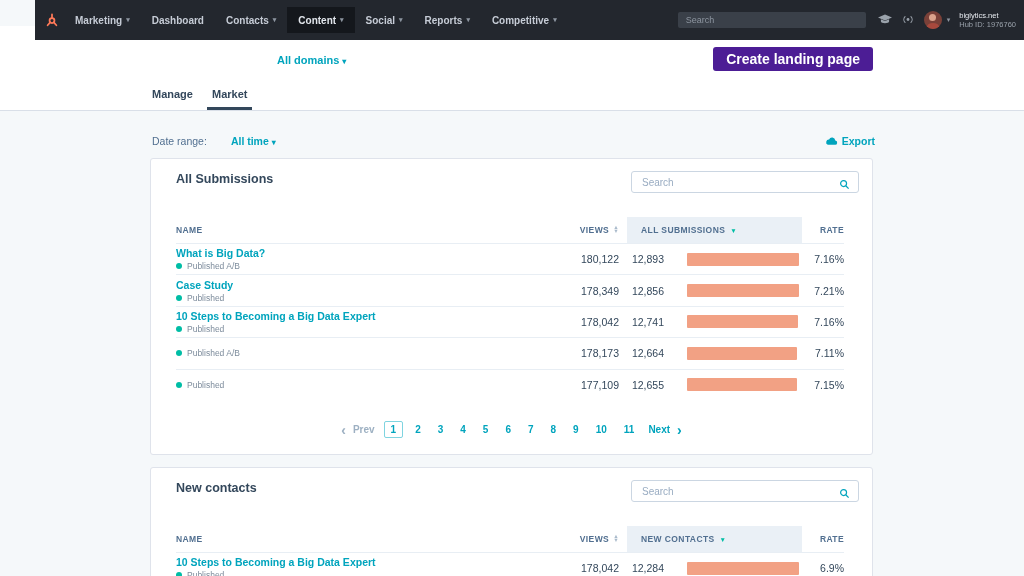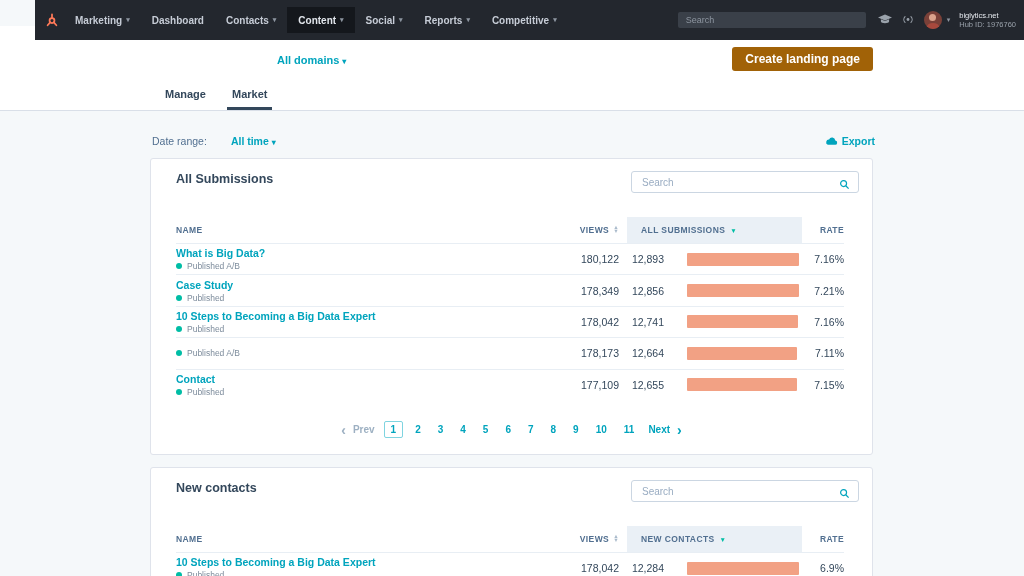--- a/index.html
+++ b/index.html
@@ -28,23 +28,23 @@
   .account .domain { color:#e8ecf1; }
   .account .hubid { color:#9aa2ab; }
 
   
   .header-band { position:absolute; top:26px; left:0; right:0; height:85px; background:#fff;
                  border-bottom:1px solid #d9dfe8; z-index:2; }
   .page-title { position:absolute; left:150px; top:19px; font-size:21px; color:#33475b; letter-spacing:.2px; }
   .domain-filter { position:absolute; left:277px; top:28px; font-size:11px; color:#00a4bd;
                    font-weight:bold; cursor:pointer; }
   .domain-filter .caret { font-size:8px; margin-left:3px; }
-  .create-btn { position:absolute; right:151px; top:21px; height:24px; background:#a16207; color:#fff;
-                font-size:12px; font-weight:bold; border:none; border-radius:3px; padding:0 13px; cursor:pointer; }
-  .tabs { position:absolute; left:165px; bottom:0; display:flex; gap:26px;margin-top:29px; }
+  .create-btn { position:absolute; right:151px; top:21px; height:24px; background:#4c1d95; color:#fff;
+                font-size:14px; font-weight:bold; border:none; border-radius:3px; padding:0 13px; cursor:pointer; }
+  .tabs { position:absolute; left:152px; bottom:0; display:flex; gap:19px;margin-top:29px; }
   .tab { font-size:11px; font-weight:bold; color:#33475b; padding-bottom:10px; position:relative; cursor:pointer; }
   .tab.active::after { content:''; position:absolute; left:-5px; right:-5px; bottom:0; height:3px; background:#33475b; }
 
   
   .toolbar { position:absolute; top:135px; left:152px; right:149px; display:flex; align-items:center; font-size:10.5px; }
   .dr-label { color:#516f90; }
   .dr-value { color:#00a4bd; font-weight:bold; margin-left:24px; cursor:pointer; }
   .dr-value .caret { font-size:8px; margin-left:3px; }
   .export { margin-left:auto; color:#00a4bd; font-weight:bold; display:flex; gap:4px; align-items:center; cursor:pointer; }
 
@@ -261,21 +261,20 @@
             </div>
             <div class="c-views">178,173</div>
             <div class="c-value">12,664</div>
             <div class="c-bar">
               <div class="bar" style="width: 110px;"></div>
             </div>
             <div class="c-rate">7.11%</div>
           </div>
           <div class="trow">
             <div class="c-name">
-              <div class="row-link">Contact</div>
               <div class="row-status">
                 <div class="dot"></div>
                 <div>Published</div>
               </div>
             </div>
             <div class="c-views">177,109</div>
             <div class="c-value">12,655</div>
             <div class="c-bar">
               <div class="bar" style="width: 110px;"></div>
             </div>

